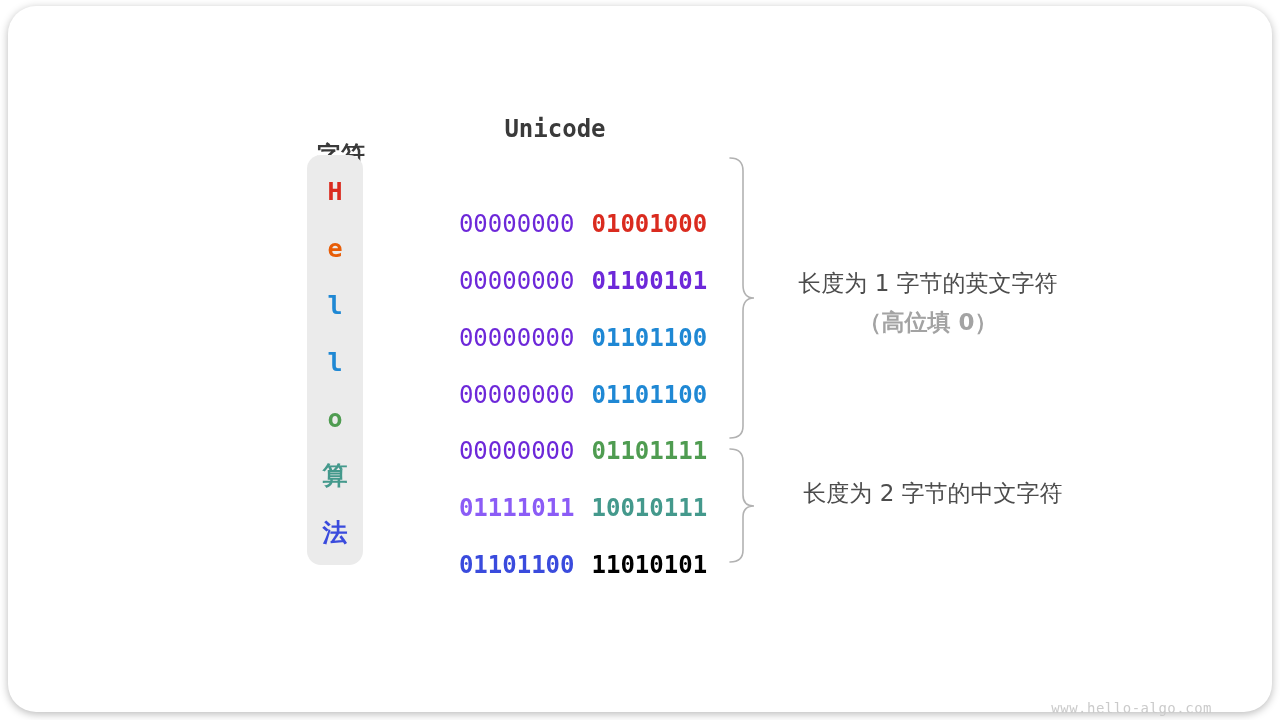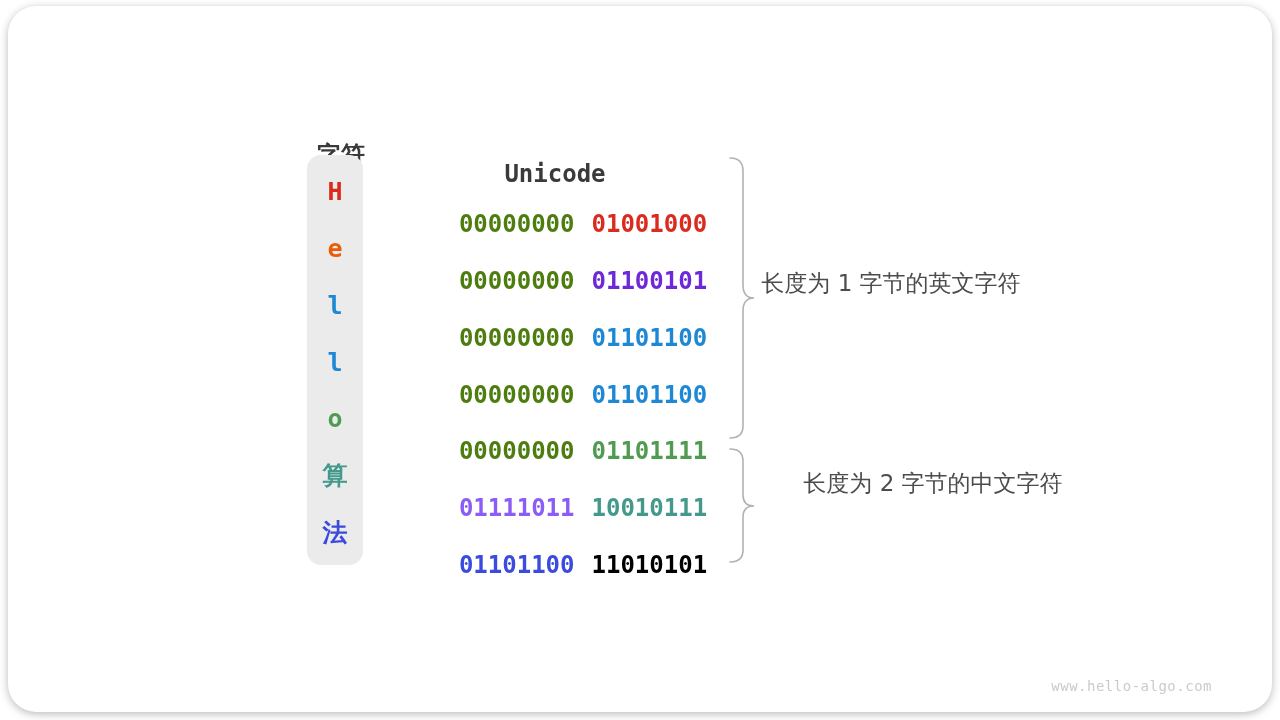--- a/index.html
+++ b/index.html
@@ -18,53 +18,53 @@
     box-shadow: 0 2px 9px rgba(0,0,0,0.28);
   }
   .mono { font-family: "DejaVu Sans Mono", "Liberation Mono", monospace; }
 
   .col-header-char {
     position: absolute; left: 305px; top: 116px; width: 60px;
     text-align: right; font-size: 24px; font-weight: bold; color: #3a3a3a; margin-top: 23px;
   }
   .col-header-unicode {
     position: absolute; left: 430px; top: 115px; width: 250px;
-    text-align: center; font-size: 24px; font-weight: bold; color: #3a3a3a; margin-top: 45px;
+    text-align: center; font-size: 24px; font-weight: bold; color: #3a3a3a;
   }
   .char-column-bg {
     position: absolute; left: 307px; top: 155px;
     width: 56px; height: 410px;
     background: #ebebeb;
     border-radius: 14px;
   }
   .char-cell {
     position: absolute; left: 307px; width: 56px; height: 34px;
     text-align: center; font-size: 25px; font-weight: bold;
     line-height: 34px;
   }
   .bin-row {
     position: absolute; left: 430px; height: 32px; line-height: 32px;
     font-size: 24px; white-space: pre;
   }
   .bits { font-weight: bold; }
-  .bits.gray { font-weight: bold; color: #4d7c0f; }
+  .bits.gray { font-weight: normal; color: #6d28d9; }
   .bits + .bits { margin-left: 17px; }
 
   .brace-svg { position: absolute; left: 718px; top: 150px; }
 
   .annotation {
     position: absolute; text-align: center;
     font-size: 23px; color: #4c4c4c; line-height: 39px;
   }
   .annotation .sub { color: #a3a3a3; font-weight: bold; }
-  .annotation-english { left: 721px; top: 264px; width: 340px; }
-  .annotation-chinese { left: 758px; top: 464px; width: 350px; }
+  .annotation-english { left: 758px; top: 264px; width: 340px; }
+  .annotation-chinese { left: 758px; top: 474px; width: 350px; }
 
   .watermark {
-    position: absolute; right: 68px; top: 678px;
+    position: absolute; right: 68px; top: 700px;
     font-size: 14px; color: #cbcbcb; letter-spacing: 0.5px;
   }
 </style>
 </head>
 <body>
 
 <div class="card"></div>
 
 <div class="col-header-char">字符</div>
 <div class="col-header-unicode mono">Unicode</div>
@@ -101,18 +101,19 @@
   <span class="bits" style="color: rgb(58, 75, 221);">01101100</span><span class="bits" style="color: #000000;">11010101</span>
 </div>
 
 <svg class="brace-svg" width="44" height="420" viewBox="0 0 44 420">
   <path d="M12,8 Q25,8 25,21 L25,135 Q25,148 36,148 Q25,148 25,161 L25,276 Q25,288 12,288" fill="none" stroke="#b2b2b2" stroke-width="1.6" stroke-linecap="round"></path>
   <path d="M12,299 Q25,299 25,311 L25,345 Q25,356 36,356 Q25,356 25,367 L25,400 Q25,412 12,412" fill="none" stroke="#b2b2b2" stroke-width="1.6" stroke-linecap="round"></path>
 </svg>
 
 <div class="annotation annotation-english">
   <div>长度为 1 字节的英文字符</div>
+  <div class="sub">（高位填 0）</div>
 </div>
 <div class="annotation annotation-chinese">
   <div>长度为 2 字节的中文字符</div>
 </div>
 
 <div class="watermark mono">www.hello-algo.com</div>
 
 </body></html>

